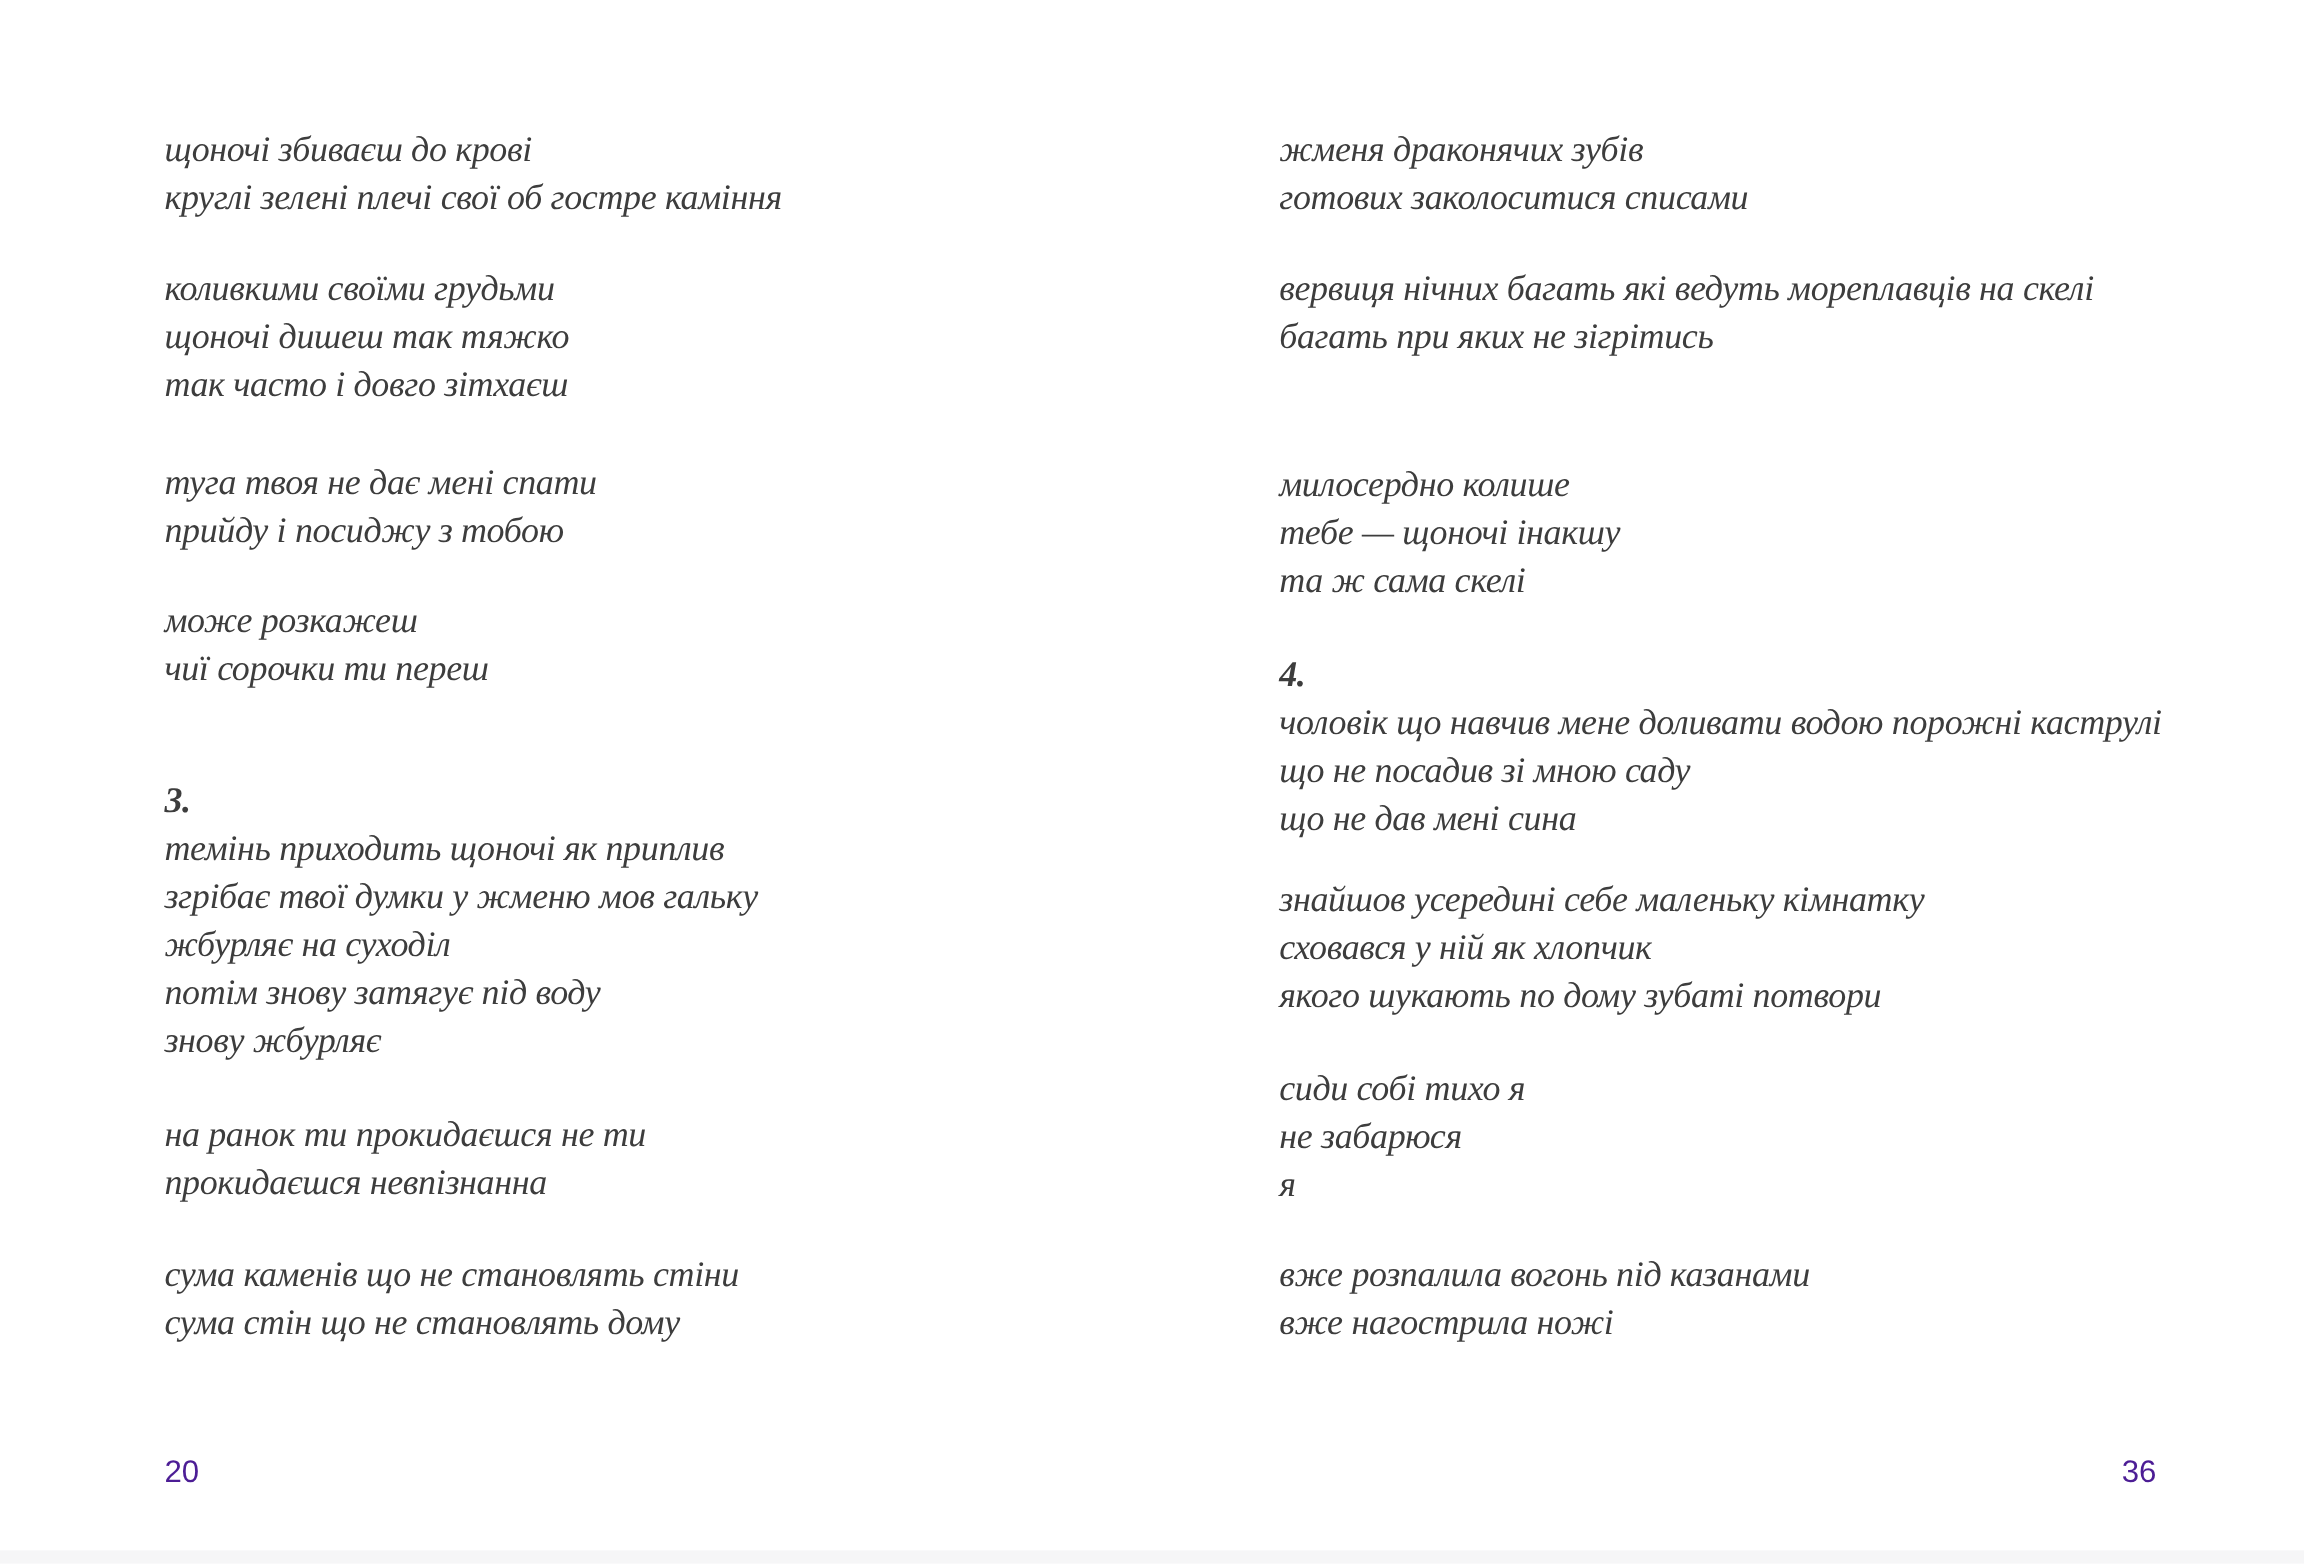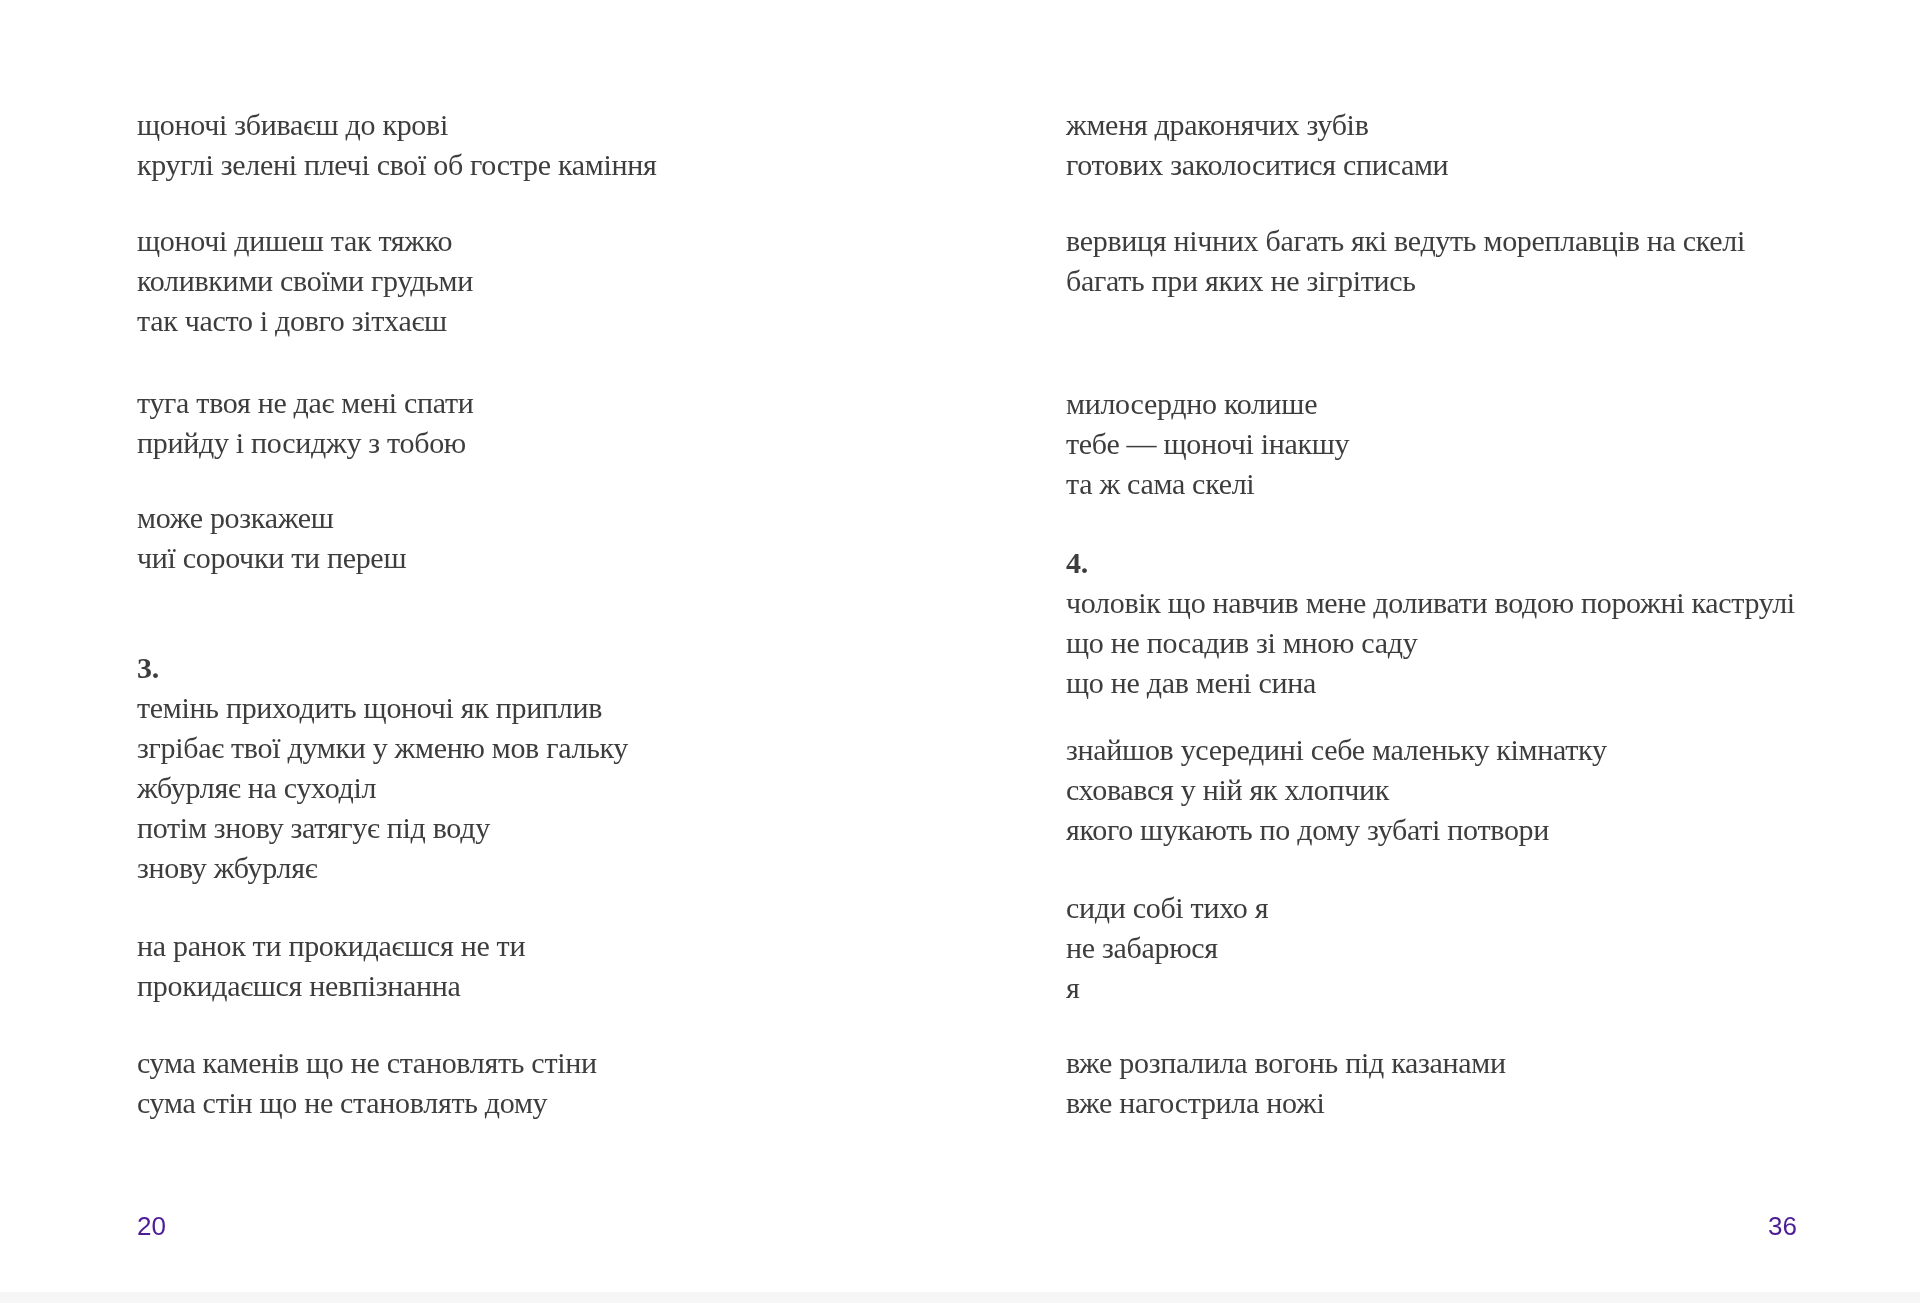--- a/index.html
+++ b/index.html
@@ -11,20 +11,21 @@
     overflow:hidden;
   }
   .spread{position:absolute;left:0;top:0;width:1920px;height:1303px;background:#ffffff;}
   .stanza{
     position:absolute;
     font-size:30px;
     line-height:40px;
     letter-spacing:-0.3px;
     color:#3d3d3d;
     white-space:nowrap;
+    font-style:italic;
   }
   .stanza .head{font-weight:bold;}
   .pagenum{
     position:absolute;
     top:1210px;
     font-family:"Liberation Sans", sans-serif;
     font-size:26px;
     line-height:32px;
     color:#4c1d95;
   }
@@ -41,22 +42,22 @@
 <body>
 
 <div class="spread">
 
   <div>
       <div class="stanza" style="left: 137px; top: 105px;">
         <div>щоночі збиваєш до крові</div>
         <div>круглі зелені плечі свої об гостре каміння</div>
       </div>
       <div class="stanza" style="left: 137px; top: 221px;">
+        <div>коливкими своїми грудьми</div>
         <div>щоночі дишеш так тяжко</div>
-        <div>коливкими своїми грудьми</div>
         <div>так часто і довго зітхаєш</div>
       </div>
       <div class="stanza" style="left: 137px; top: 383px;">
         <div>туга твоя не дає мені спати</div>
         <div>прийду і посиджу з тобою</div>
       </div>
       <div class="stanza" style="left: 137px; top: 498px;">
         <div>може розкажеш</div>
         <div>чиї сорочки ти переш</div>
       </div>

